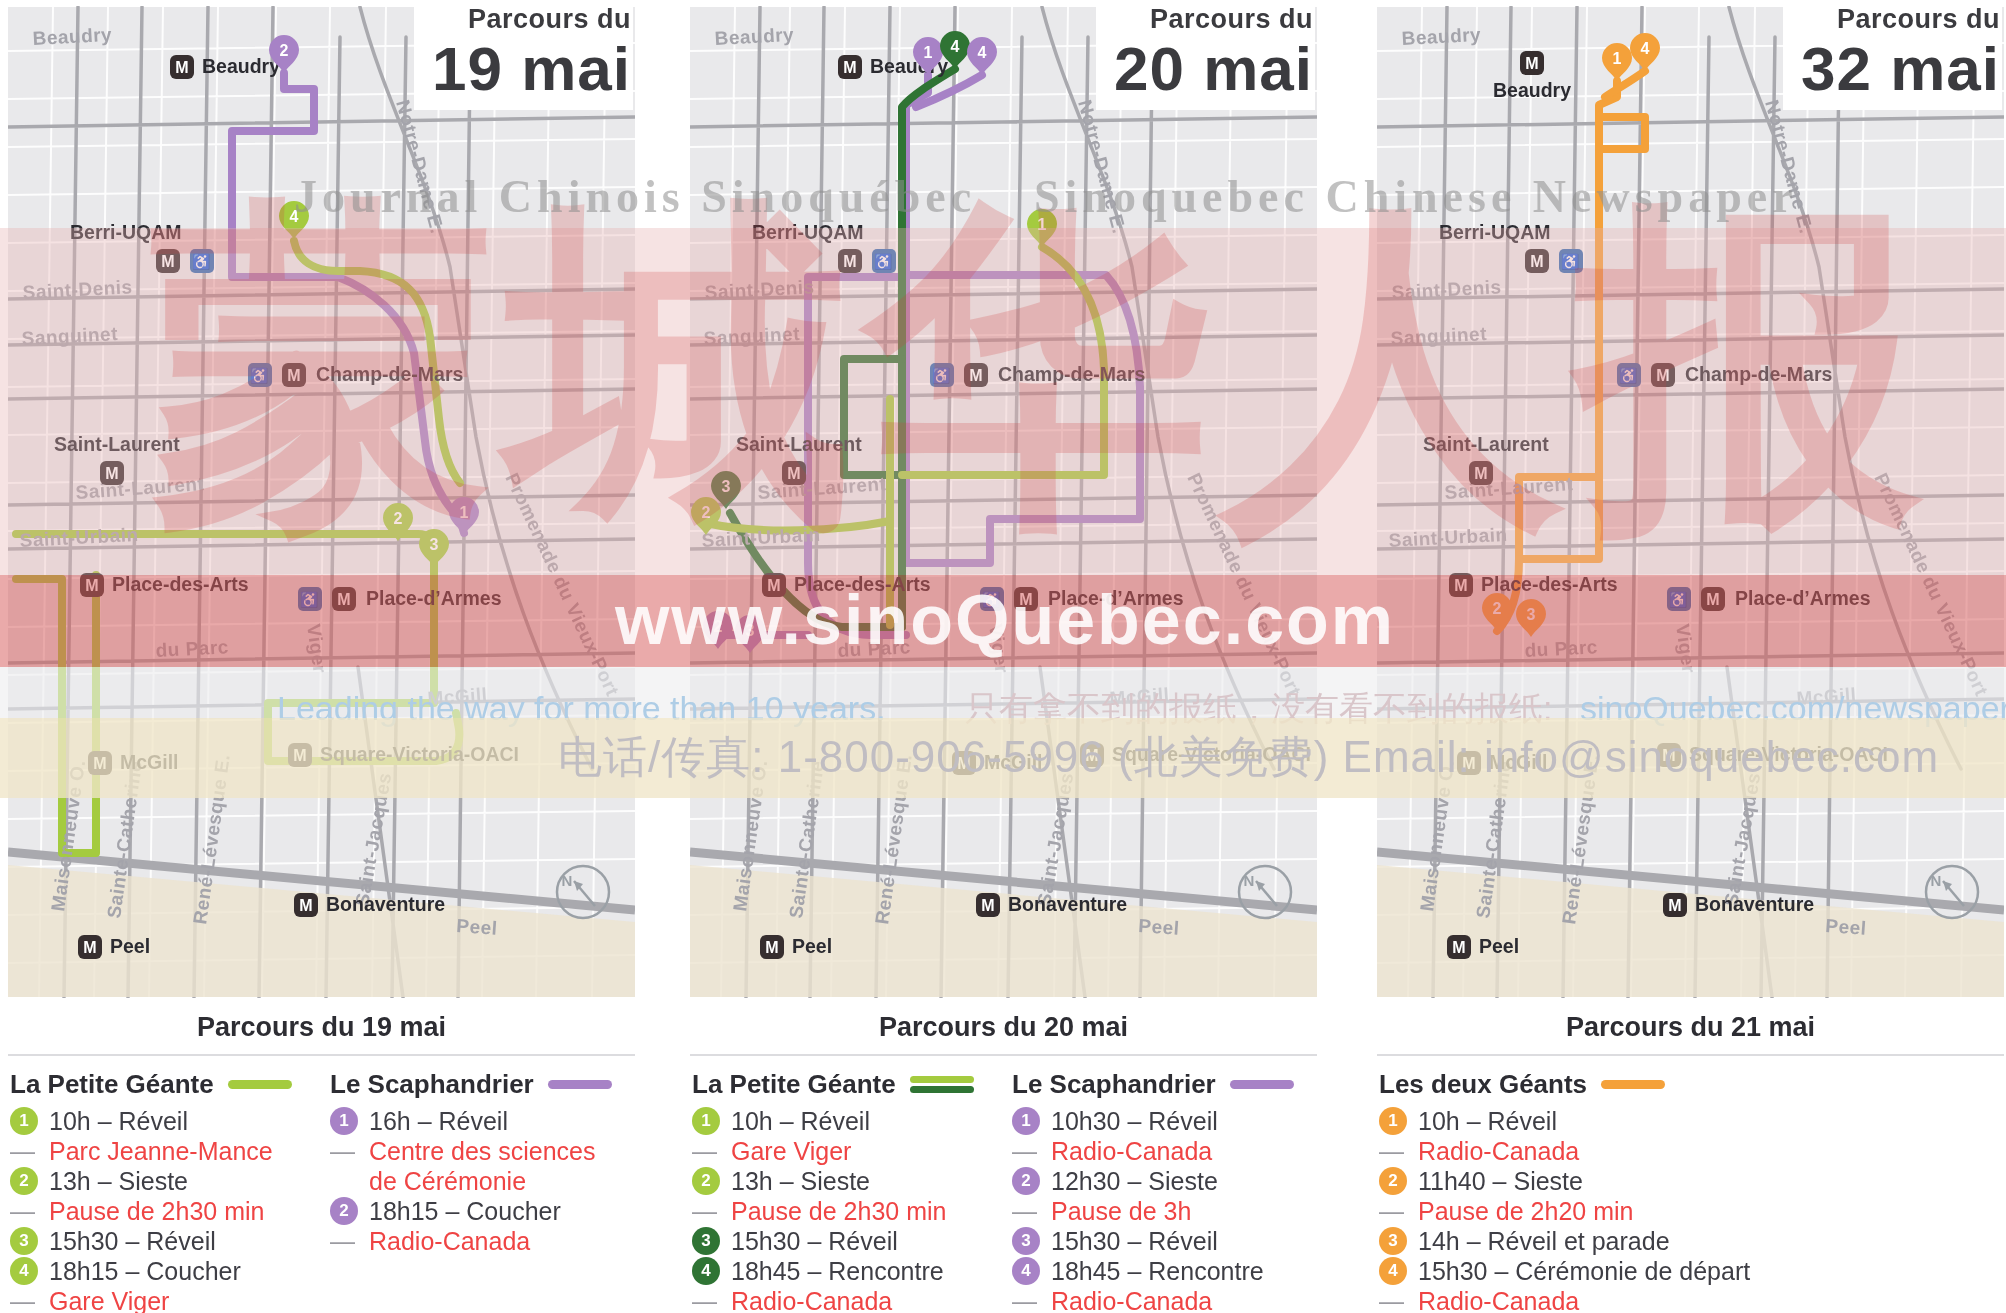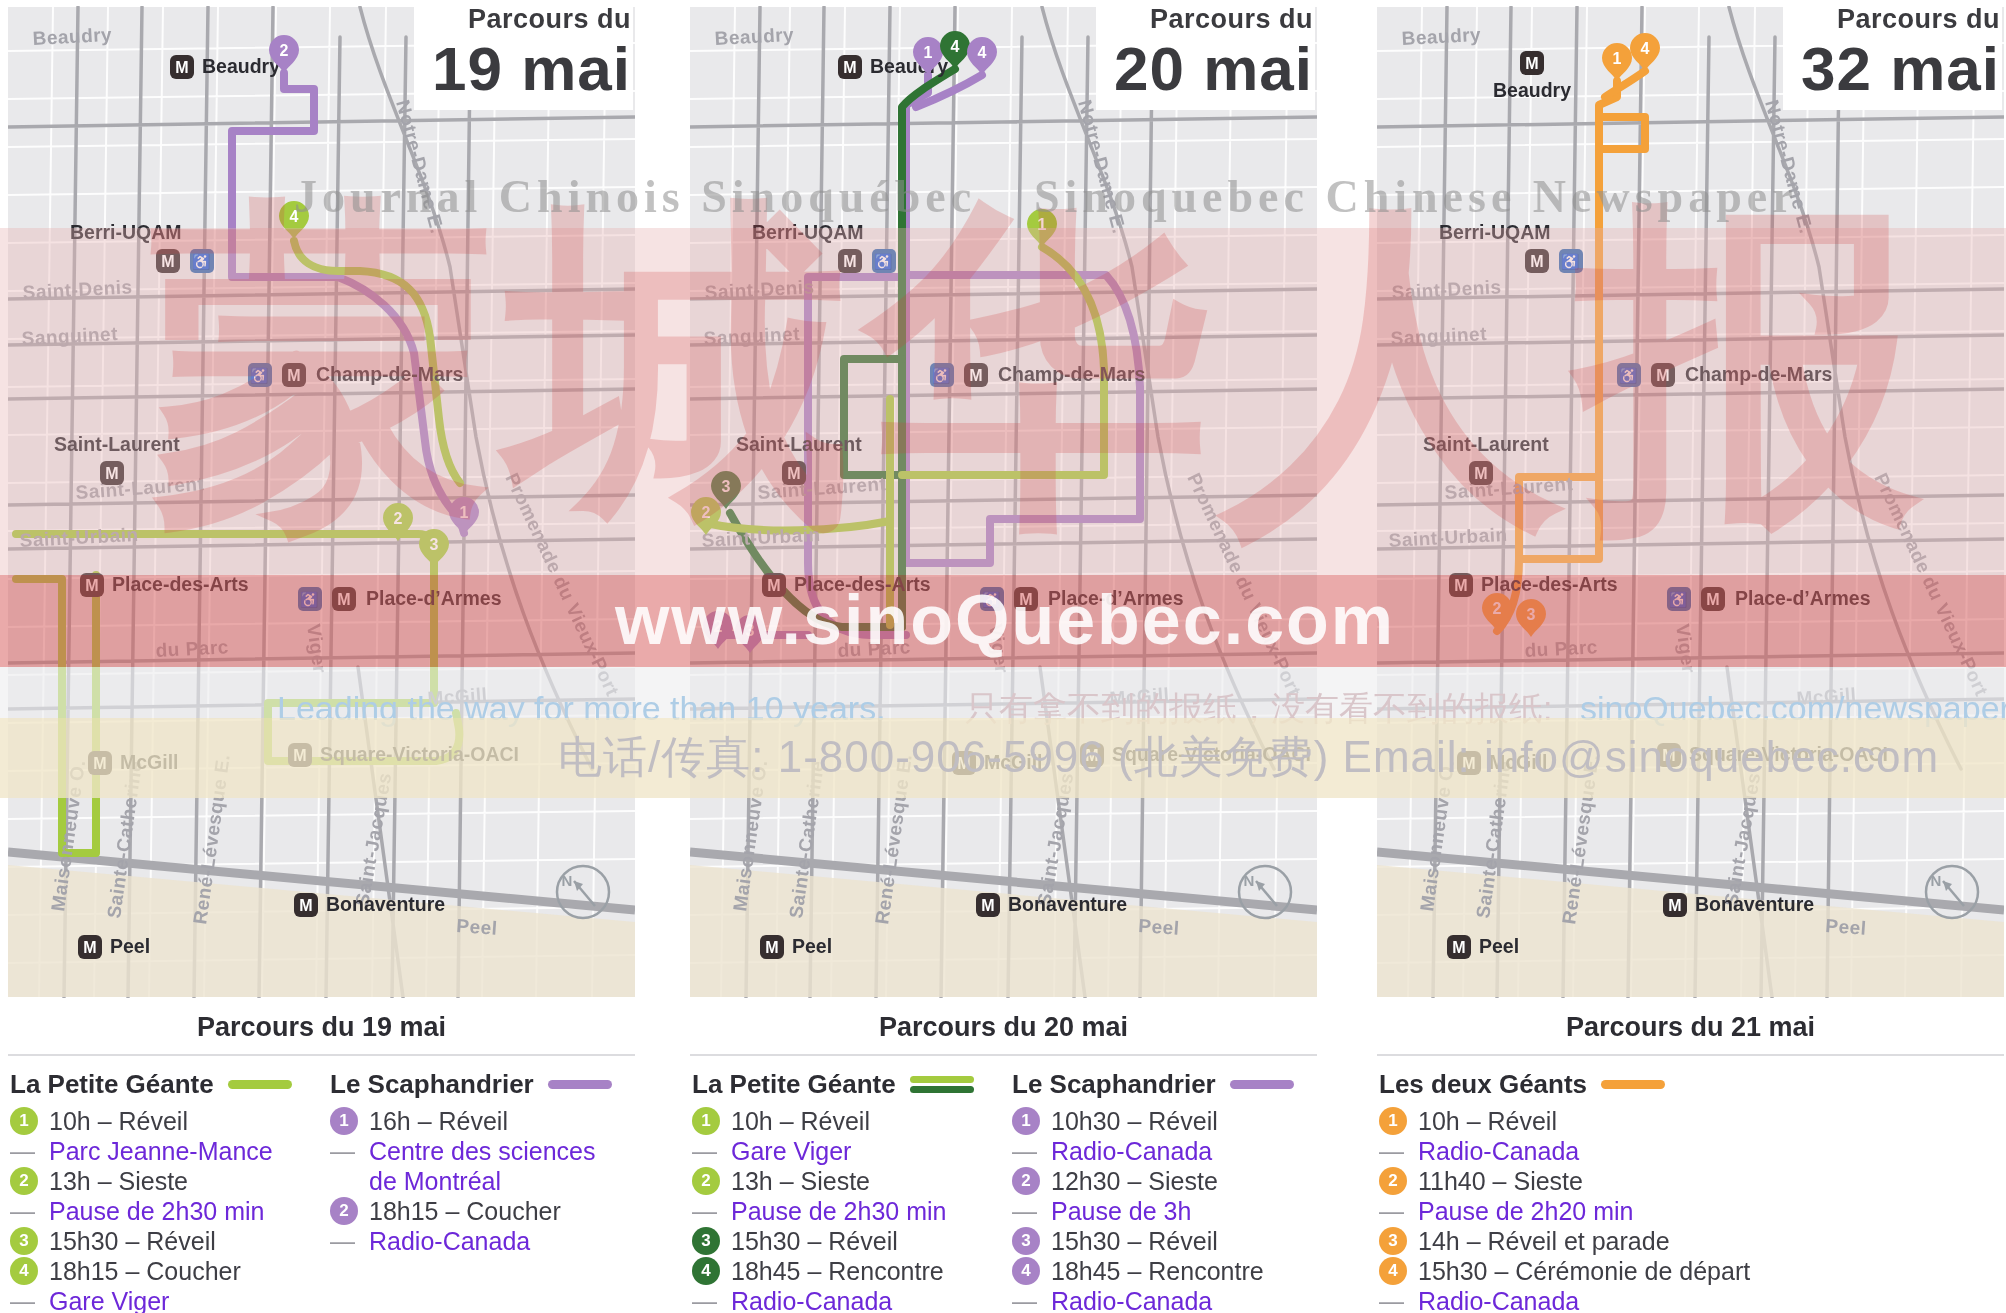--- a/index.html
+++ b/index.html
@@ -22,21 +22,21 @@
   .sw{width:64px;height:9px;border-radius:5px;margin-left:14px;flex:0 0 64px;}
   .sw2{display:flex;flex-direction:column;gap:3px;margin-left:14px;}
   .sw2 i{display:block;width:64px;height:7px;border-radius:4px;}
   .bg-lg{background:#a4cb3f;} .bg-dg{background:#2f7434;}
   .bg-pu{background:#a782c6;} .bg-or{background:#f4a13a;}
   .lrow{display:flex;align-items:center;height:30px;font-size:25px;color:#3e3e45;white-space:nowrap;}
   .ln{flex:0 0 28px;width:28px;height:28px;border-radius:50%;display:flex;align-items:center;
       justify-content:center;color:#fff;font-size:17px;font-weight:bold;margin-right:11px;}
   .c-lg{background:#a4cb3f;} .c-dg{background:#2f7434;} .c-pu{background:#a782c6;} .c-or{background:#f4a13a;}
   .lm{flex:0 0 28px;color:#9b9ba1;margin-right:11px;}
-  .muted{color:#6d28d9;}
+  .muted{color:#ef4444;}
   
   .map-svg text{font-family:"Liberation Sans",sans-serif;}
   .stn-l{font-size:19.5px;font-weight:bold;fill:#2b2b31;}
   .stn-c{text-anchor:middle;}
   .street{font-size:19px;font-weight:bold;fill:#a4a4ab;letter-spacing:.5px;}
   .badge-m{fill:#fff;font-size:16px;font-weight:bold;text-anchor:middle;}
   .badge-w{fill:#fff;font-size:15px;text-anchor:middle;}
   .pin-n{fill:#fff;font-size:16px;font-weight:bold;text-anchor:middle;}
   .route{fill:none;stroke-width:8;stroke-linecap:round;stroke-linejoin:round;}
   
@@ -228,21 +228,21 @@
       <div class="lrow">
           <span class="ln c-pu">1</span>
           <span class="lt">16h – Réveil</span>
         </div>
       <div class="lrow">
           <span class="lm">—</span>
           <span class="lt muted">Centre des sciences</span>
         </div>
       <div class="lrow">
           <span class="lm"></span>
-          <span class="lt muted">de Montréal</span>
+          <span class="lt muted">de Cérémonie</span>
         </div>
       <div class="lrow">
           <span class="ln c-pu">2</span>
           <span class="lt">18h15 – Coucher</span>
         </div>
       <div class="lrow">
           <span class="lm">—</span>
           <span class="lt muted">Radio-Canada</span>
         </div>
     </div>

